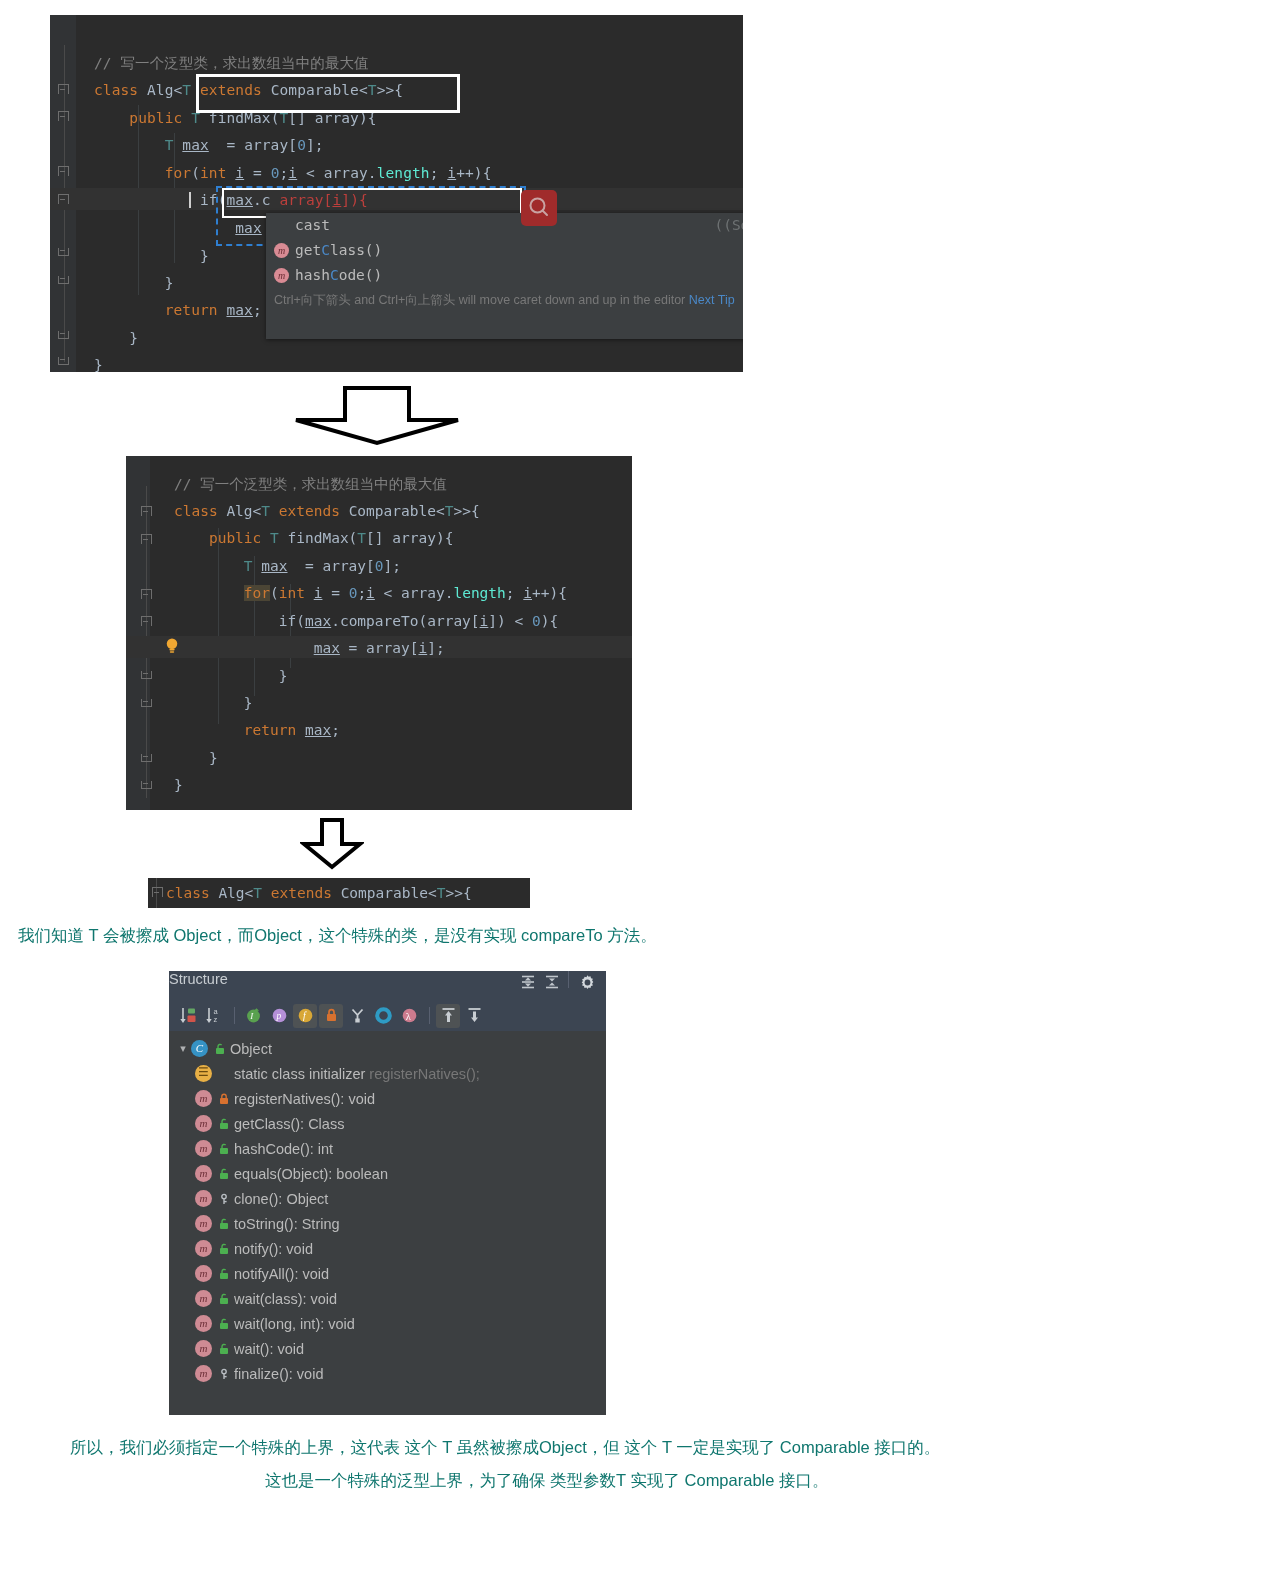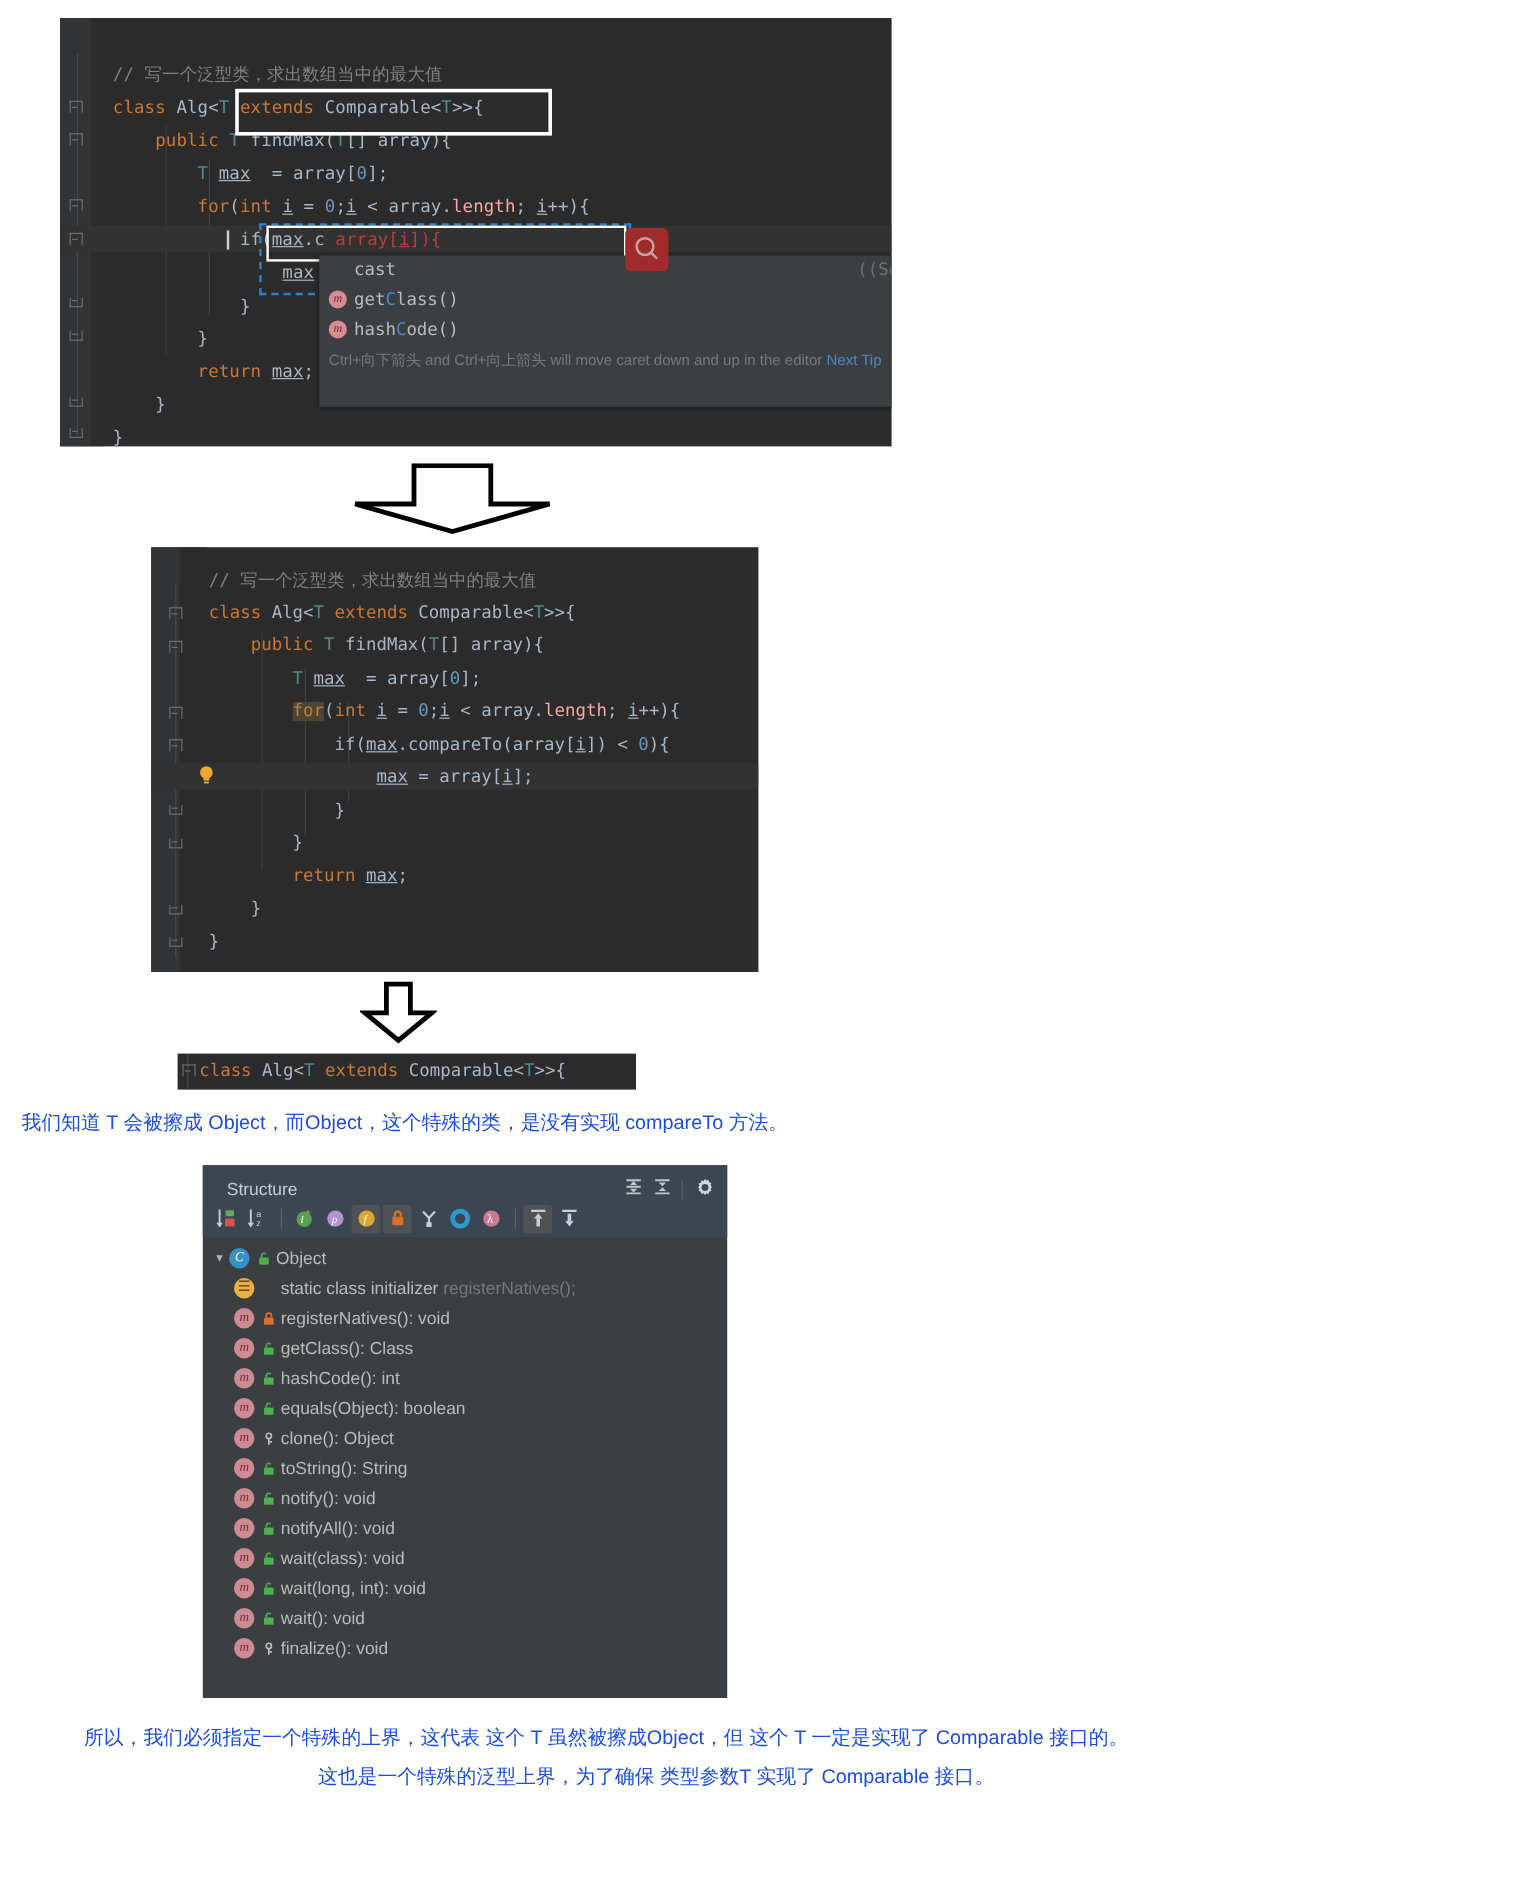--- a/index.html
+++ b/index.html
@@ -32,21 +32,21 @@
     top: 0;
     bottom: 0;
     background: #313335;
   }
 
   
   .kw      { color: #cc7832; }
   .cmt     { color: #808080; }
   .gen     { color: #4e8a8a; }
   .num     { color: #6897bb; }
-  .fld     { color: #fca5a5; }
+  .fld     { color: #5eead4; }
   .err     { color: #bc3f3c; }
   .plain   { color: #a9b7c6; }
   .ul      { text-decoration: underline; }
   .hl-for  { background: #4b4535; }
 
   
   #block1 {
     left: 50px;
     top: 15px;
     width: 693px;
@@ -220,40 +220,40 @@
     top: 6px;
     font-size: 14.5px;
     line-height: 18px;
   }
 
   
   .para {
     position: absolute;
     font-family: "Liberation Sans", sans-serif;
     font-size: 16.5px;
-    color: #1d4ed8;
+    color: #0f766e;
     white-space: nowrap;
   }
 
   
   #structure {
     position: absolute;
     left: 169px;
     top: 971px;
     width: 437px;
     height: 444px;
     background: #3c3f41;
     font-family: "Liberation Sans", sans-serif;
   }
   #structure .hdr {
     height: 29px;
     background: #3c4552;
     display: flex;
-    align-items: flex-end;
-    padding: 0 8px 0 20px;
+    align-items: flex-start;
+    padding: 0 8px 0 0;
     box-sizing: border-box;
   }
   #structure .hdr .title {
     color: #c8cdd2;
     font-size: 14.5px;
     flex: 1;
   }
   #structure .hdr .hicon {
     width: 22px; height: 22px;
     display: flex;

